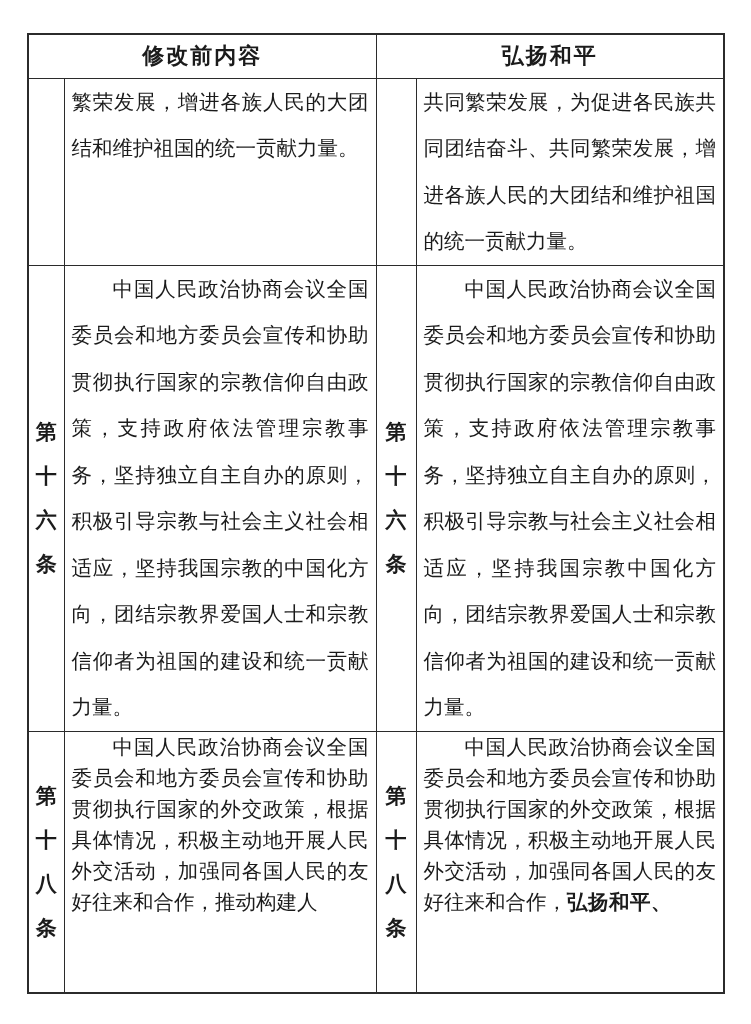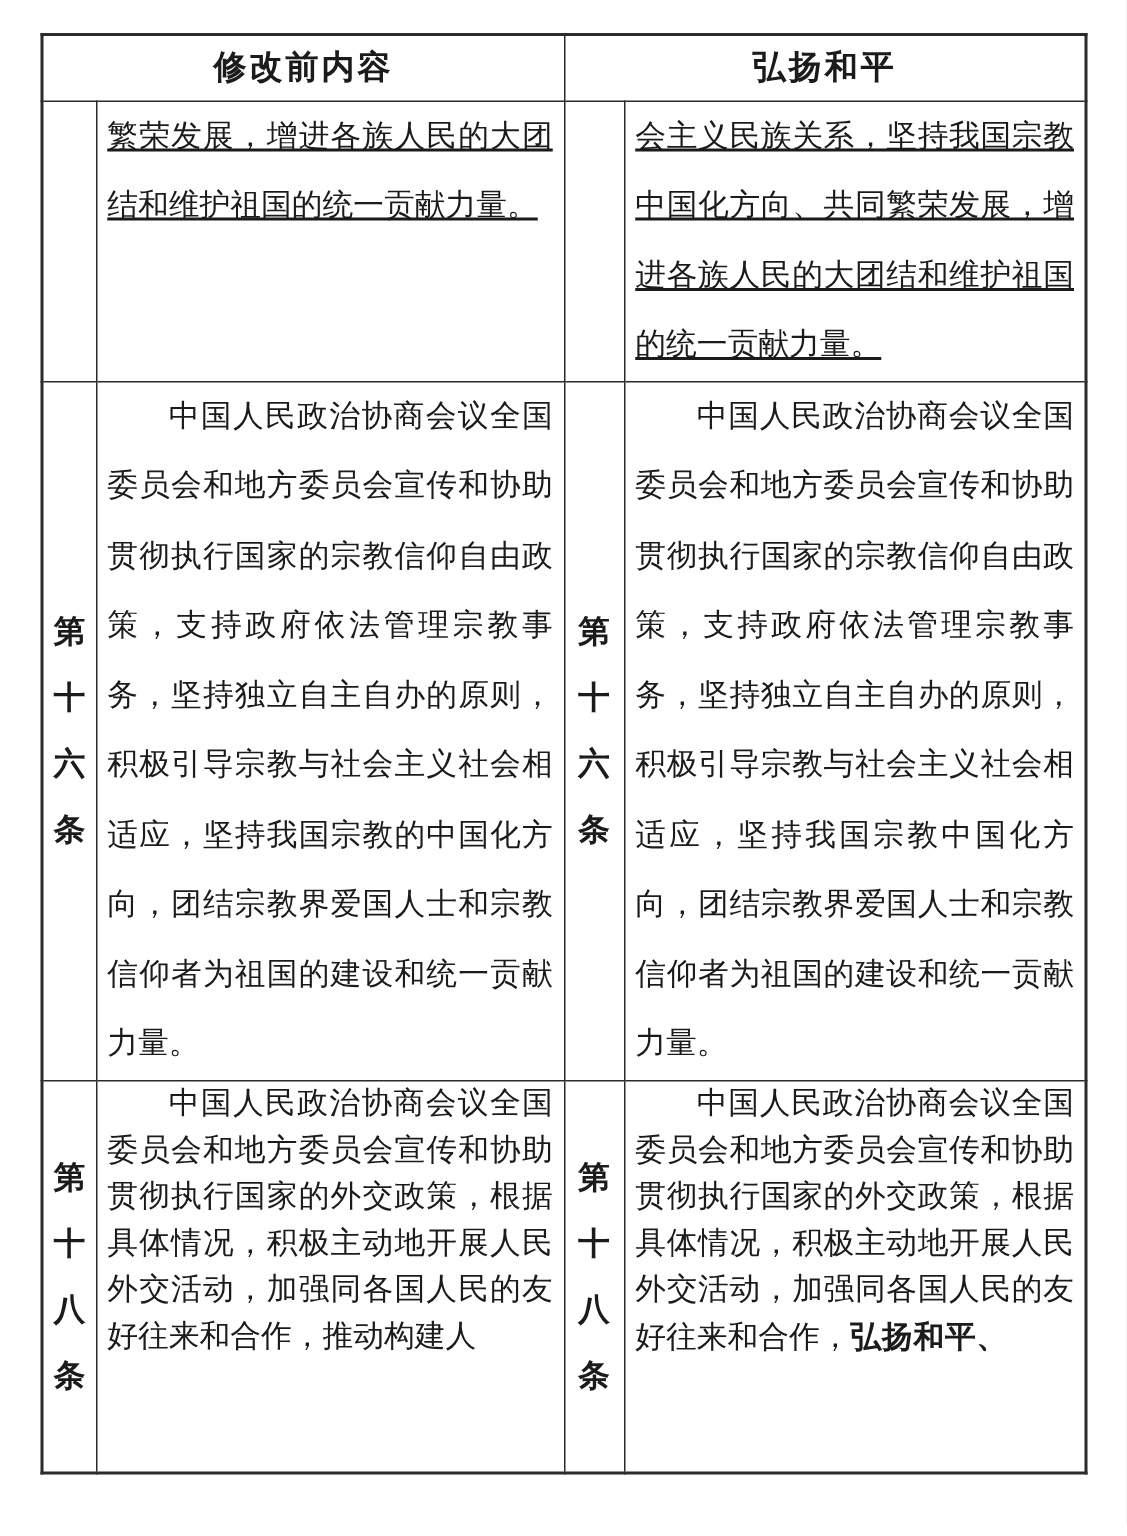--- a/index.html
+++ b/index.html
@@ -14,38 +14,38 @@
     width: 751px;
     height: 1024px;
     background: var(--background, #fff);
     color: var(--text, #1b1b1b);
     font-family: "Liberation Serif", "DejaVu Serif", serif;
     overflow: hidden;
   }
   table.cmp {
     position: absolute;
     left: 27px;
-    top: 22px;
+    top: 33px;
     width: 696px;
     border-collapse: collapse;
     table-layout: fixed;
     border: 2px solid var(--border, #2b2b2b);
   }
   table.cmp td, table.cmp th {
     border: 1.6px solid var(--border, #2b2b2b);
   }
   tr.header-row { height: 44px; }
   th.col-header {
     font-size: 22px;
     font-weight: bold;
     text-align: center;
     vertical-align: middle;
     letter-spacing: 2px;
   }
-  tr.r1 { height: 186px; text-decoration: underline; }
+  tr.r1 { height: 186px; }
   tr.r2 { height: 465px; }
   tr.r3 { height: 262px; }
   td.article {
     vertical-align: middle;
     text-align: center;
     padding: 0;
   }
   .article-label {
     white-space: pre-line;
     font-weight: bold;
@@ -62,21 +62,21 @@
     line-height: 46.5px;
     text-align: justify;
     text-justify: inter-character;
     text-indent: 2em;
     word-break: normal;
   }
   .para.no-indent { text-indent: 0; }
   tr.r3 .para { line-height: 31px; }
   .bold-seg {
     font-weight: bold;
-    font-family: Liberation Sans, sans-serif;
+    font-family: Liberation Serif, serif;
     letter-spacing: 0.5px;
   }
 </style>
 </head>
 <body>
 
 <div class="page">
   <table class="cmp">
     <colgroup>
       <col style="width:36px">
@@ -95,21 +95,21 @@
       <td class="article">
         <div class="article-label"></div>
       </td>
       <td class="content">
         <p class="para no-indent">繁荣发展，增进各族人民的大团结和维护祖国的统一贡献力量。</p>
       </td>
       <td class="article">
         <div class="article-label"></div>
       </td>
       <td class="content">
-        <p class="para no-indent">会主义民族关系，坚持我国宗教中国化方向、共同繁荣发展，增进各族人民的大团结和维护祖国的统一贡献力量。</p>
+        <p class="para no-indent">共同繁荣发展，为促进各民族共同团结奋斗、共同繁荣发展，增进各族人民的大团结和维护祖国的统一贡献力量。</p>
       </td>
     </tr>
 
     <tr class="r2">
       <td class="article">
         <div class="article-label">第
 十
 六
 条</div>
       </td>

